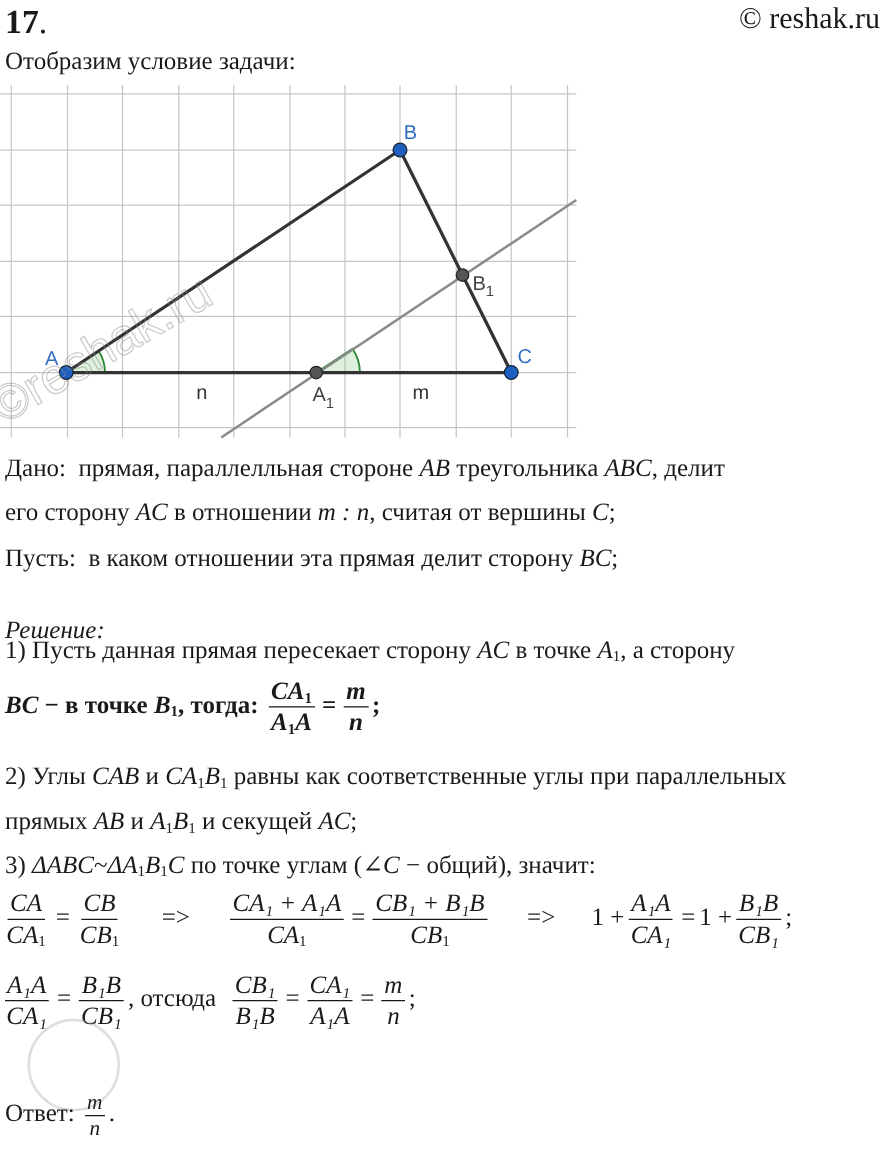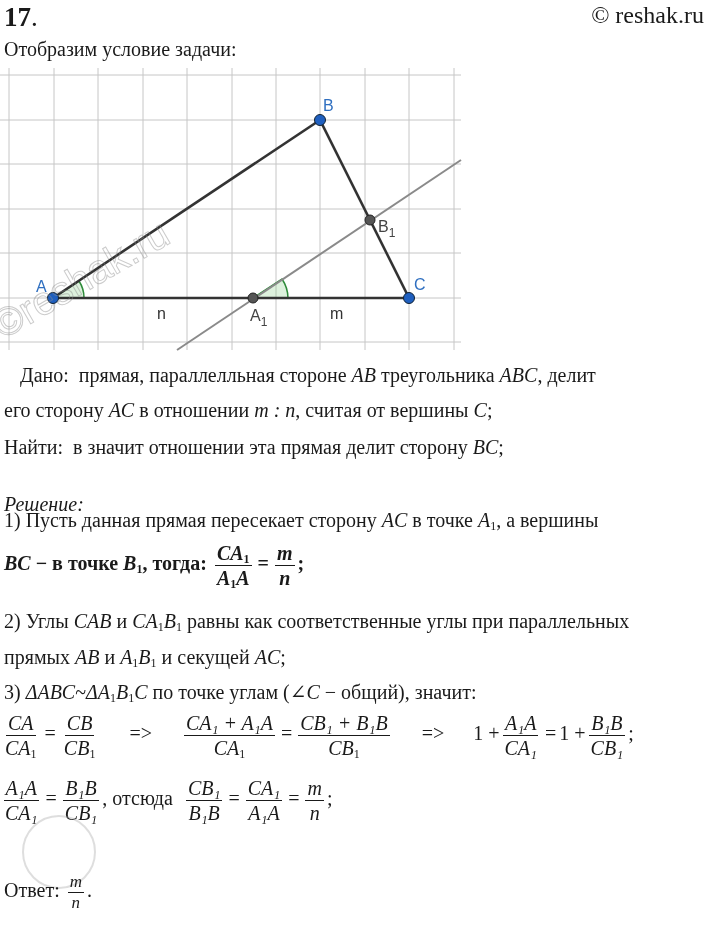--- a/index.html
+++ b/index.html
@@ -67,37 +67,37 @@
   <text x="36" y="292" font-size="16" fill="#2f6fc0">A</text>
   <text x="323" y="111" font-size="16" fill="#2f6fc0">B</text>
   <text x="414" y="290" font-size="16" fill="#2f6fc0">C</text>
   <text x="250" y="321" font-size="16" fill="#444"><tspan>A</tspan><tspan dy="5" font-size="12">1</tspan></text>
   <text x="378" y="232" font-size="16" fill="#444"><tspan>B</tspan><tspan dy="5" font-size="12">1</tspan></text>
   <text x="157" y="319" font-size="16" fill="#333">n</text>
   <text x="330" y="319" font-size="16" fill="#333">m</text>
   <text x="0" y="330" font-size="40" fill="none" stroke="rgba(140,140,140,0.45)" stroke-width="1" transform="rotate(-30 20 330)">©reshak.ru</text>
 </svg>
 
-<div class="abs txt" style="left:20px; top:363px;">
+<div class="abs txt" style="left:4px; top:363px;">
   <span>Дано:</span>&nbsp;
   <span>прямая, параллелльная стороне </span><i>AB</i><span> треугольника </span><i>ABC</i><span>, делит</span>
 </div>
 <div class="abs txt" style="left:4px; top:398px;">
   <span>его сторону </span><i>AC</i><span> в отношении </span><i>m : n</i><span>, считая от вершины </span><i>C</i><span>;</span>
 </div>
 
 <div class="abs txt" style="left:4px; top:435px;">
-  <span>Найти:</span>&nbsp;
-  <span>в значит отношении эта прямая делит сторону </span><i>BC</i><span>;</span>
+  <span>Пусть:</span>&nbsp;
+  <span>в каком отношении эта прямая делит сторону </span><i>BC</i><span>;</span>
 </div>
 
 <div class="abs txt" style="left:4px; top:492px;font-style:italic;">Решение:</div>
 
 <div class="abs txt" style="left:4px; top:508px;">
-  <span>1) Пусть данная прямая пересекает сторону </span><i>AC</i><span> в точке </span><i>A</i><sub>1</sub><span>, а вершины</span>
+  <span>1) Пусть данная прямая пересекает сторону </span><i>AC</i><span> в точке </span><i>A</i><sub>1</sub><span>, а сторону</span>
 </div>
 <div class="abs txt" style="left:4px; top:542px;font-weight:bold;">
   <i>BC</i><span> − в точке </span><i>B</i><sub>1</sub><span>, тогда:</span>
   <span class="frac">
       <span class="n"><i>CA</i><sub>1</sub></span>
       <span class="d"><i>A</i><sub>1</sub><i>A</i></span>
     </span><span class="eq">=</span><span class="frac">
       <span class="n"><i>m</i></span>
       <span class="d"><i>n</i></span>
     </span><span>;</span>

